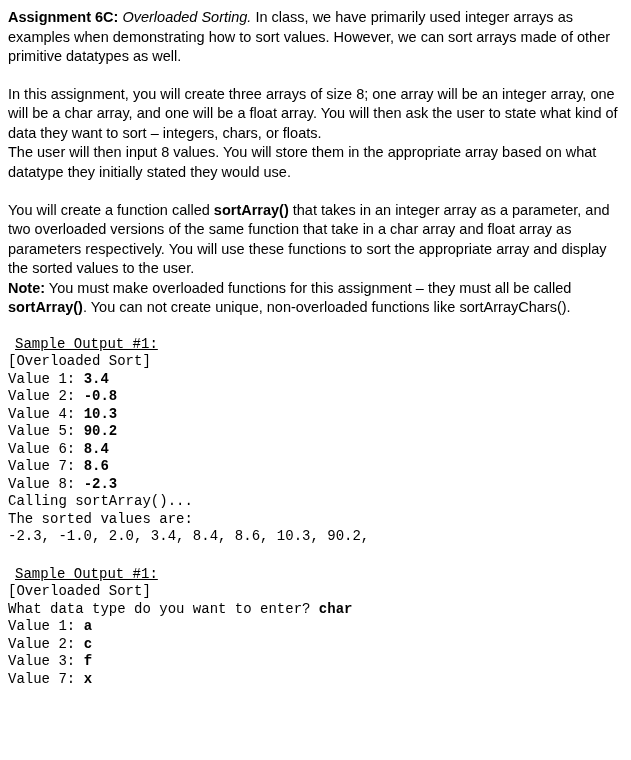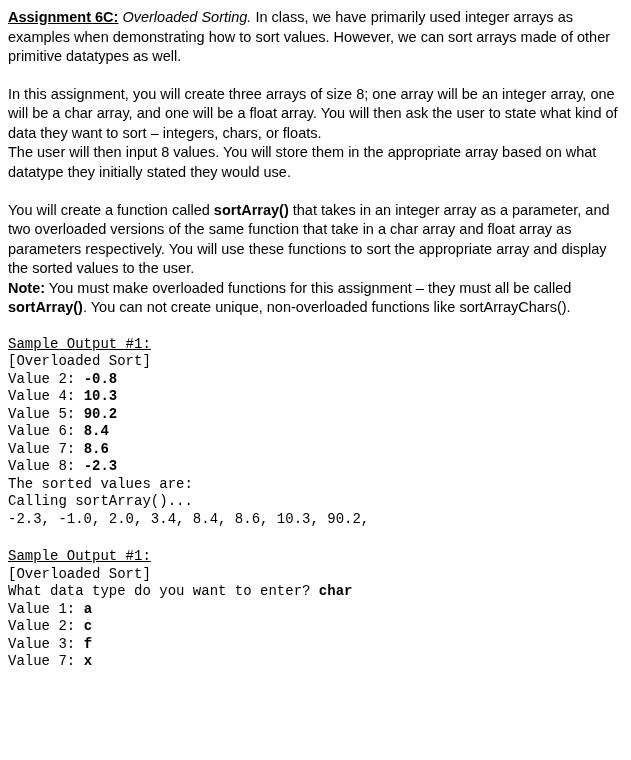--- a/index.html
+++ b/index.html
@@ -11,38 +11,38 @@
       font-family: Arial, Helvetica, sans-serif;
       font-size: 14.5px;
       line-height: 1.35;
       color: #000;
       background: #fff;
       width: 631px;
       padding: 8px 8px 8px 8px;
     }
     .title-label {
       font-weight: bold;
-      text-decoration: underline;
     }
     .title-desc {
       font-style: italic;
     }
     .para {
       margin-bottom: 18px;
     }
     .bold {
       font-weight: bold;
     }
     .mono {
       font-family: "Courier New", Courier, monospace;
       font-size: 14px;
       line-height: 1.25;
     }
     .sample-heading {
       text-decoration: underline;
+      margin-left: 7px;
     }
     .sample-block {
       margin-top: 6px;
     }
     .sample-block + .sample-block {
       margin-top: 20px;
     }
   </style>
 </head>
 <body>
@@ -60,28 +60,29 @@
 </div>
 
 <div class="para">
   <span>You will create a function called </span><span class="bold">sortArray()</span><span> that takes in an integer array as a parameter, and two overloaded versions of the same function that take in a char array and float array as parameters respectively. You will use these functions to sort the appropriate array and display the sorted values to the user.</span><br>
   <span class="bold">Note:</span><span> You must make overloaded functions for this assignment – they must all be called </span><span class="bold">sortArray()</span><span>. You can not create unique, non-overloaded functions like sortArrayChars().</span>
 </div>
 
 <div class="mono sample-block">
   <div class="sample-heading">Sample Output #1:</div>
   <div>[Overloaded Sort]</div>
+  <div><span>Value 1: </span><span class="bold">3.4</span></div>
   <div><span>Value 2: </span><span class="bold">-0.8</span></div>
   <div><span>Value 4: </span><span class="bold">10.3</span></div>
   <div><span>Value 5: </span><span class="bold">90.2</span></div>
   <div><span>Value 6: </span><span class="bold">8.4</span></div>
   <div><span>Value 7: </span><span class="bold">8.6</span></div>
   <div><span>Value 8: </span><span class="bold">-2.3</span></div>
+  <div>Calling sortArray()...</div>
   <div>The sorted values are:</div>
-  <div>Calling sortArray()...</div>
   <div>-2.3, -1.0, 2.0, 3.4, 8.4, 8.6, 10.3, 90.2,</div>
 </div>
 
 <div class="mono sample-block">
   <div class="sample-heading">Sample Output #1:</div>
   <div>[Overloaded Sort]</div>
   <div><span>What data type do you want to enter? </span><span class="bold">char</span></div>
   <div><span>Value 1: </span><span class="bold">a</span></div>
   <div><span>Value 2: </span><span class="bold">c</span></div>
   <div><span>Value 3: </span><span class="bold">f</span></div>

